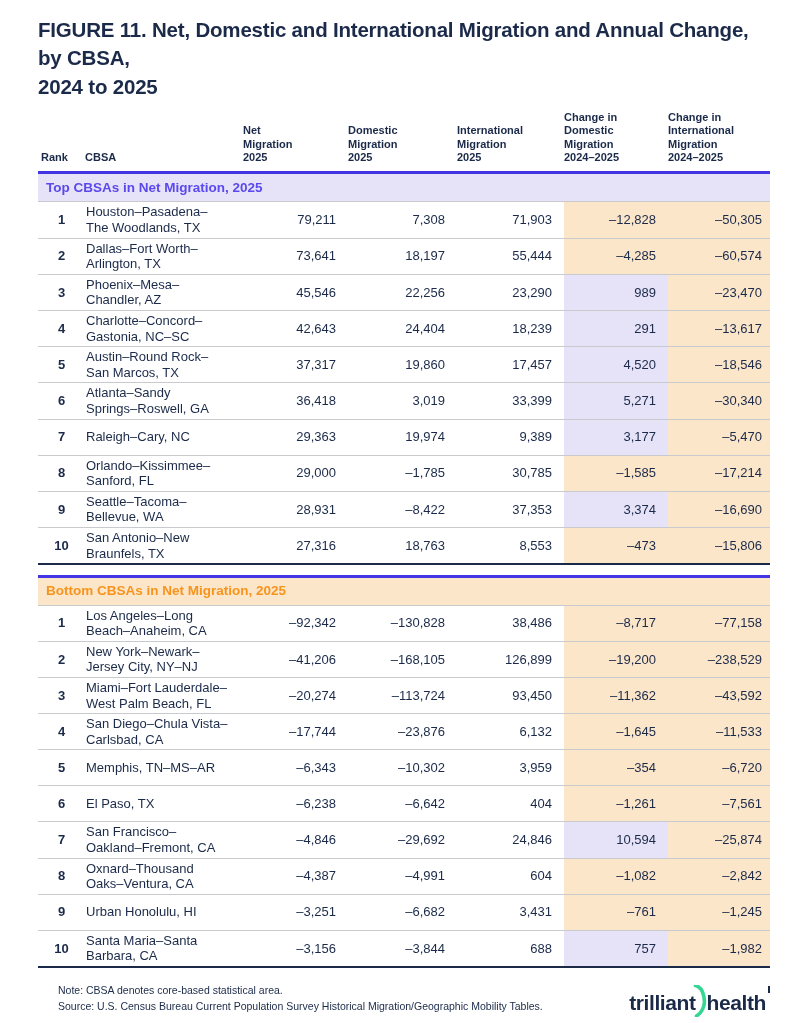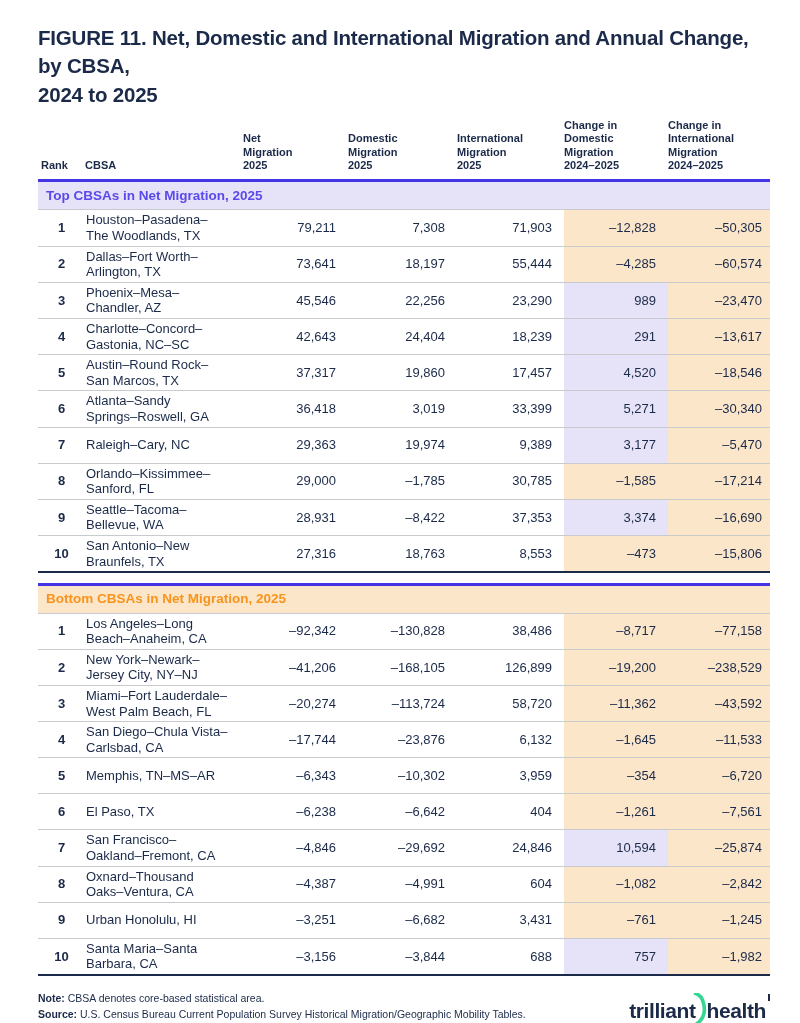--- a/index.html
+++ b/index.html
@@ -7,21 +7,21 @@
     --orange:#f8941d; --peach:#fbe6ca; --row_line:#c8cacd; --green:#33d693; --background:#ffffff;
   }
   *{box-sizing:border-box;}
   html,body{margin:0;padding:0;}
   body{
     width:800px;height:1023px;background:var(--background);
     font-family:"Liberation Sans",sans-serif;color:var(--navy);overflow:hidden;
   }
   .page{padding:16px 30px 0 38px;}
   .title{
-    font-size:20.5px;line-height:1.38;font-weight:700;margin:8px 0 10px 0;
+    font-size:20.5px;line-height:1.38;font-weight:700;margin:0 0 10px 0;
     white-space:pre-line;letter-spacing:-0.2px;color:var(--navy);
   }
   table{border-collapse:collapse;table-layout:fixed;width:732px;}
   thead th{
     font-size:11px;font-weight:700;text-align:left;vertical-align:bottom;
     white-space:pre-line;padding:0 0 7px 0;line-height:1.22;color:var(--navy);
   }
   th.rank-h{padding-left:3px;margin-left:43px;}
   tbody td{font-size:13px;line-height:1.2;vertical-align:middle;color:var(--navy);}
   .band-row td{
@@ -34,21 +34,21 @@
   .data-row.last td{border-bottom:2px solid var(--navy);}
   td.rank-cell{text-align:center;font-weight:700;}
   td.cbsa-cell{white-space:pre-line;padding-right:6px;}
   td.num-cell{text-align:right;padding-right:12px;}
   td.chg-last{padding-right:8px;}
   td.hl-orange{background:var(--peach);}
   td.hl-purple{background:var(--lavender);}
   .spacer-row td{height:12px;border:none;background:var(--background);}
   .footer{display:flex;justify-content:space-between;align-items:center;margin-top:15px;width:732px;}
   .notes{font-size:10.5px;line-height:1.5;color:var(--navy);}
-  .notes .lbl{font-weight:700;}
+  .notes .lbl{font-weight:400;margin-left:20px;}
   .logo{display:flex;align-items:flex-end;font-weight:700;font-size:21px;letter-spacing:-0.4px;color:var(--navy);}
   .logo .word{line-height:1;}
   .logo svg{display:block;margin:0 -1px -4px -3px;}
   .logo .tm{display:inline-block;width:2px;height:7px;background:var(--navy);margin-left:2px;align-self:flex-start;margin-top:1px;}
 </style>
 </head>
 <body>
 
 <div class="page">
 
@@ -216,21 +216,21 @@
           <td class="num-cell">126,899</td>
           <td class="num-cell hl-orange">–19,200</td>
           <td class="num-cell chg-last hl-orange">–238,529</td>
         </tr>
         <tr class="data-row">
           <td class="rank-cell">3</td>
           <td class="cbsa-cell">Miami–Fort Lauderdale–
 West Palm Beach, FL</td>
           <td class="num-cell">–20,274</td>
           <td class="num-cell">–113,724</td>
-          <td class="num-cell">58,720</td>
+          <td class="num-cell">93,450</td>
           <td class="num-cell hl-orange">–11,362</td>
           <td class="num-cell chg-last hl-orange">–43,592</td>
         </tr>
         <tr class="data-row">
           <td class="rank-cell">4</td>
           <td class="cbsa-cell">San Diego–Chula Vista–
 Carlsbad, CA</td>
           <td class="num-cell">–17,744</td>
           <td class="num-cell">–23,876</td>
           <td class="num-cell">6,132</td>

